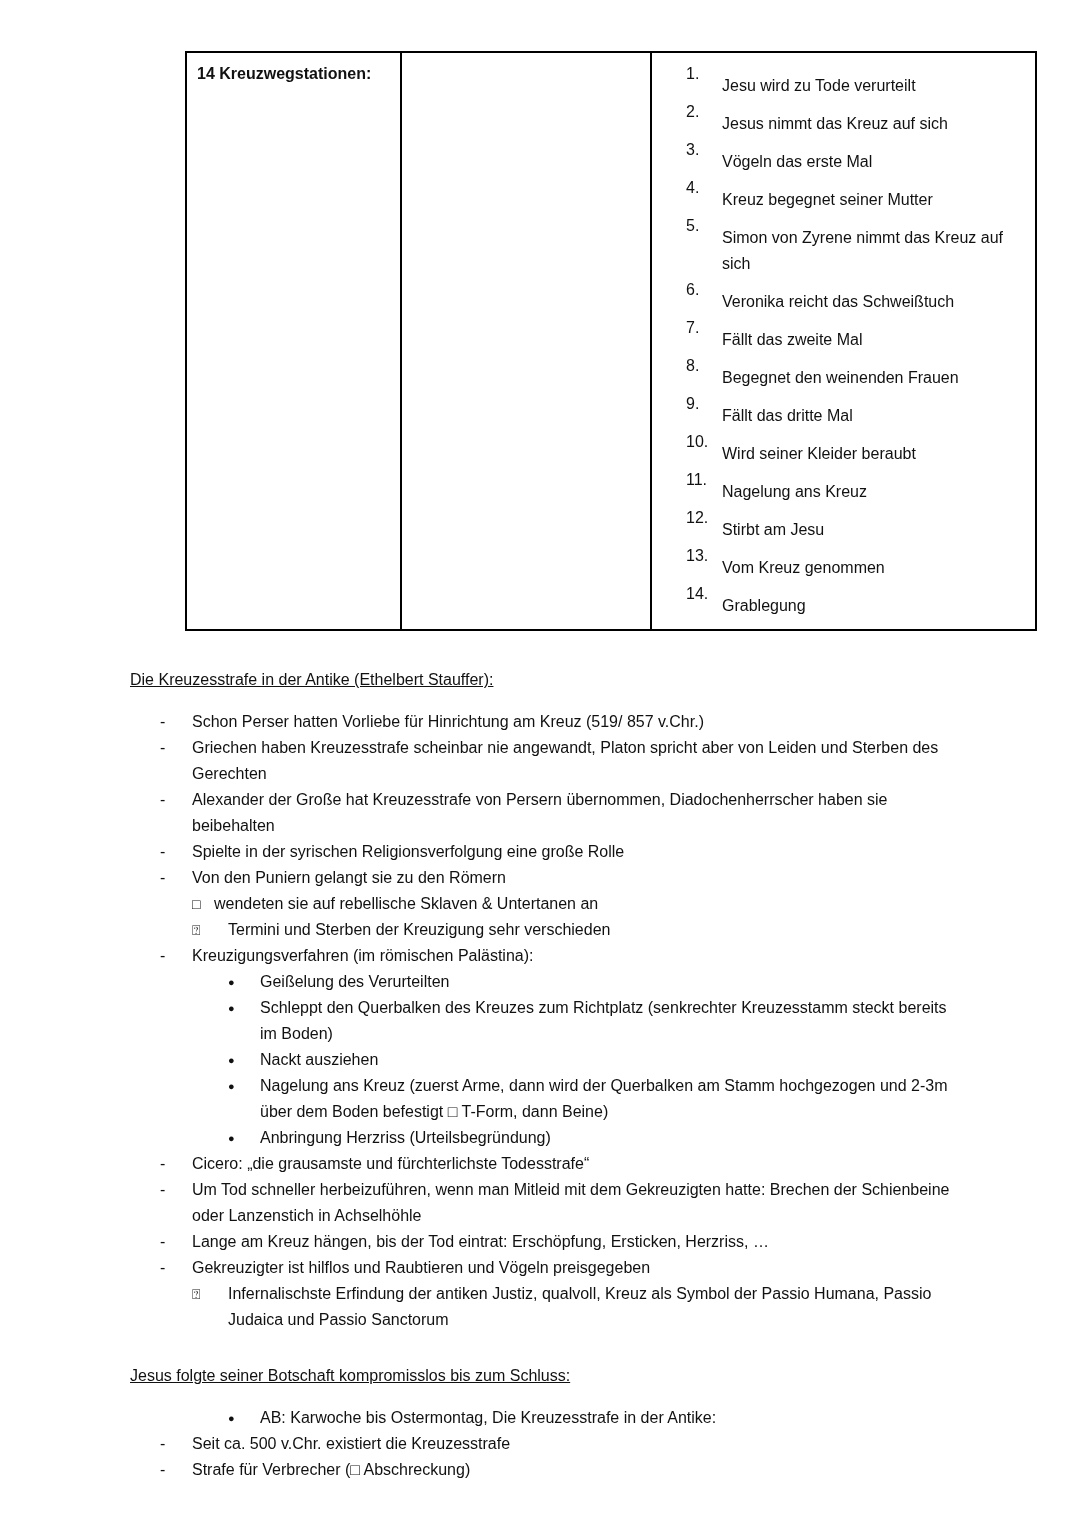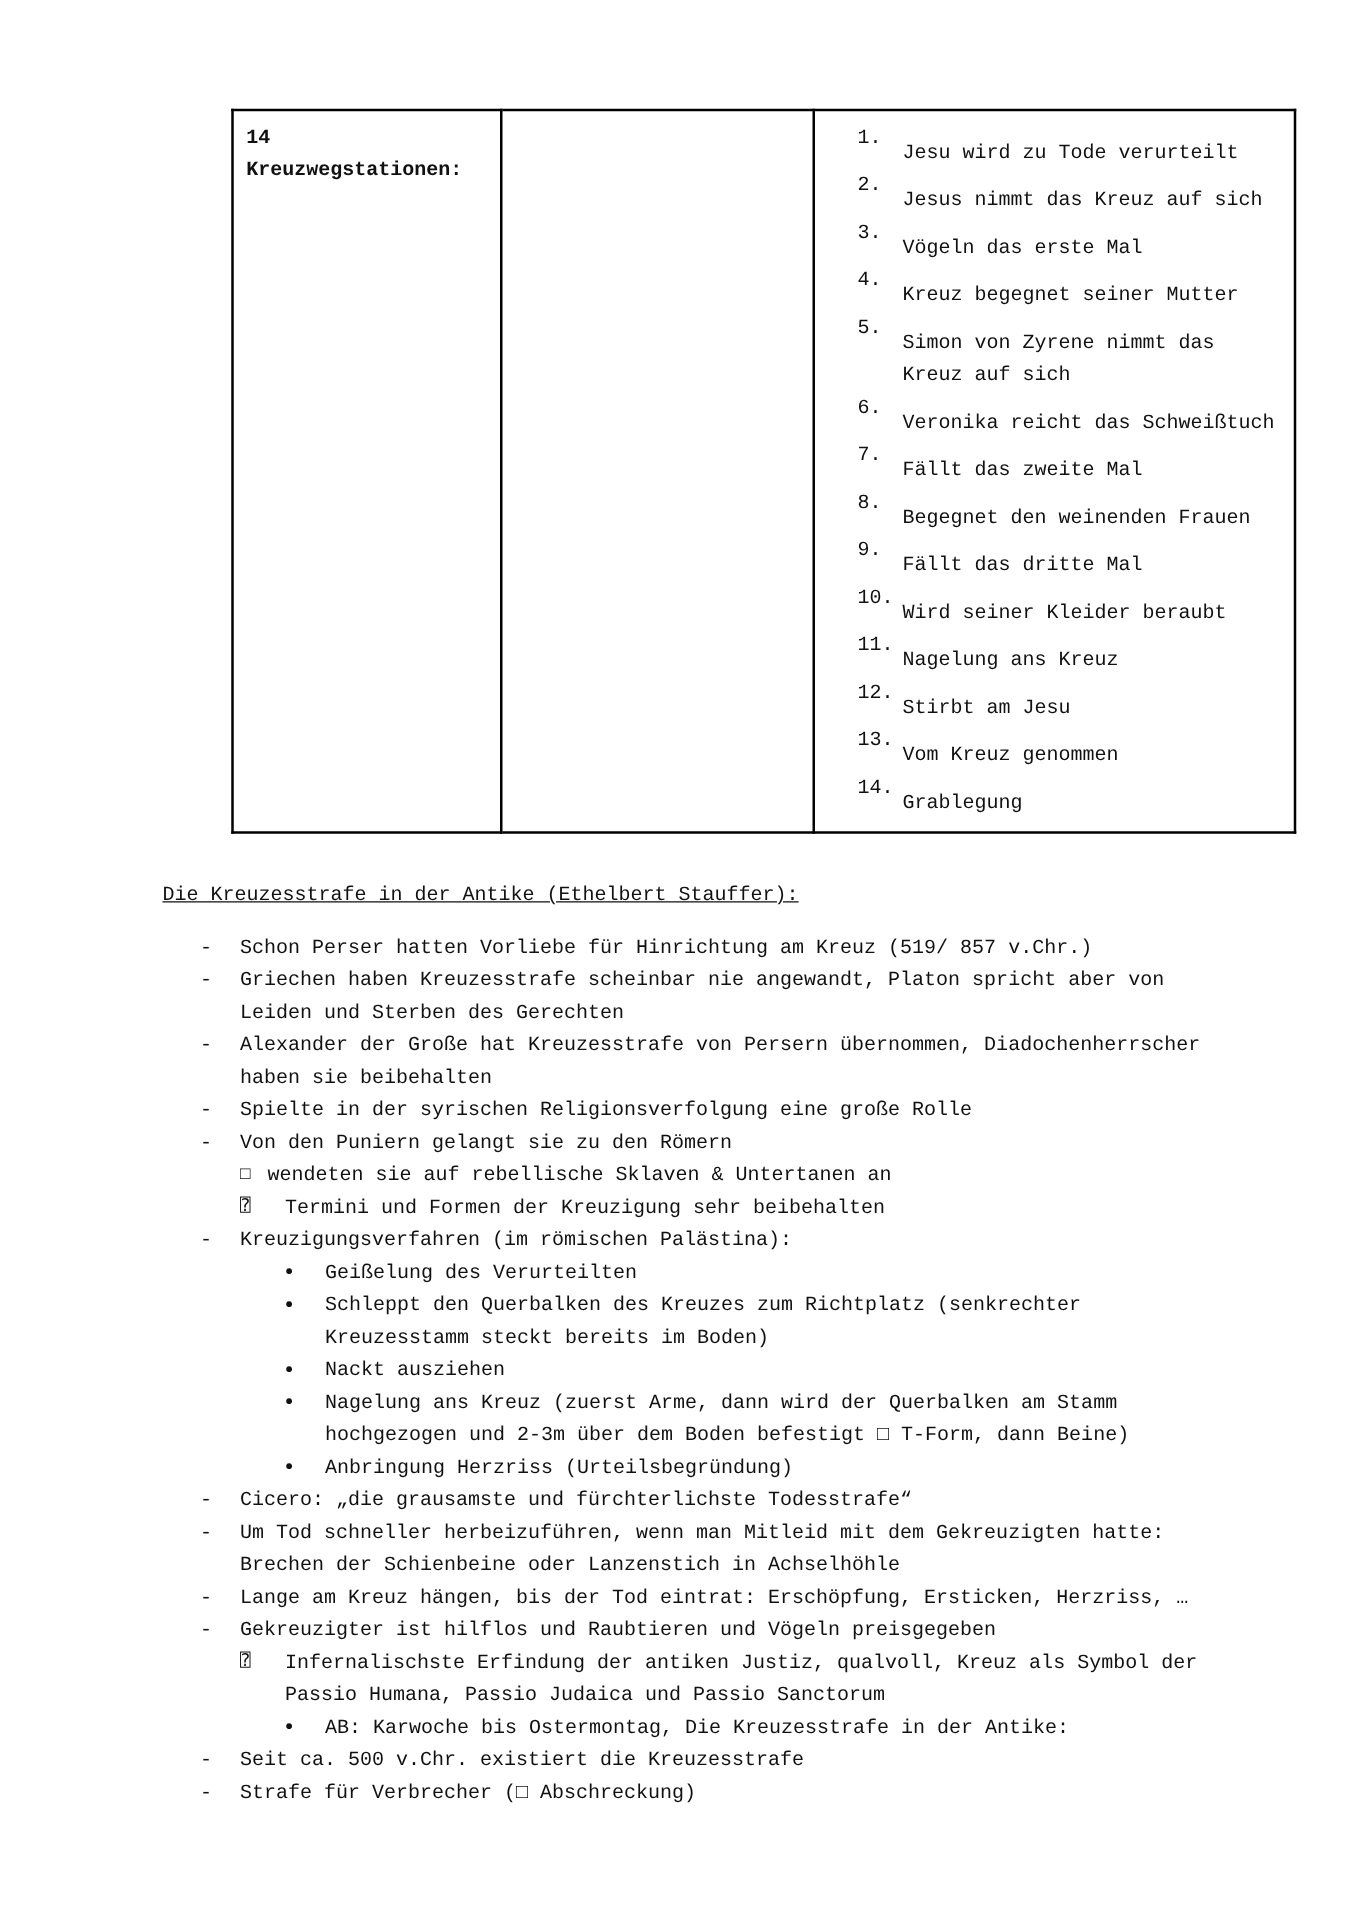--- a/index.html
+++ b/index.html
@@ -6,21 +6,21 @@
   html, body { background: #ffffff; }
   body {
     width: 1080px;
     height: 1525px;
     font-family: "Liberation Sans", sans-serif;
     font-size: 16px;
     line-height: 26px;
     color: #111111;
     overflow: hidden;
   }
-  .page { padding: 87px 0 0 130px; font-family: Liberation Mono, monospace; }
+  .page { padding: 51px 0 0 130px; }
 
   
   table.stations {
     border-collapse: collapse;
     margin-left: 55px;
     width: 850px;
     table-layout: fixed;
   }
   table.stations td {
     border: 2px solid #000000;
@@ -156,21 +156,21 @@
       <div class="li level1 m-dash">
         <span class="marker">-</span>
         <span class="txt">Von den Puniern gelangt sie zu den Römern</span>
       </div>
       <div class="li level2 m-square">
         <span class="marker">□</span>
         <span class="txt">wendeten sie auf rebellische Sklaven &amp; Untertanen an</span>
       </div>
       <div class="li level2 m-qbox">
         <span class="marker">⍰</span>
-        <span class="txt">Termini und Formen der Kreuzigung sehr beibehalten</span>
+        <span class="txt">Termini und Sterben der Kreuzigung sehr verschieden</span>
       </div>
       <div class="li level1 m-dash">
         <span class="marker">-</span>
         <span class="txt">Kreuzigungsverfahren (im römischen Palästina):</span>
       </div>
       <div class="li level3 m-bullet">
         <span class="marker">●</span>
         <span class="txt">Geißelung des Verurteilten</span>
       </div>
       <div class="li level3 m-bullet">
@@ -204,20 +204,21 @@
       <div class="li level1 m-dash">
         <span class="marker">-</span>
         <span class="txt">Gekreuzigter ist hilflos und Raubtieren und Vögeln preisgegeben</span>
       </div>
       <div class="li level2 m-qbox">
         <span class="marker">⍰</span>
         <span class="txt">Infernalischste Erfindung der antiken Justiz, qualvoll, Kreuz als Symbol der Passio Humana, Passio Judaica und Passio Sanctorum</span>
       </div>
     </div>
 
+  <h2 id="sec2-heading">Jesus folgte seiner Botschaft kompromisslos bis zum Schluss:</h2>
   <div id="sec2-list" class="list">
       <div class="li level3 m-bullet">
         <span class="marker">●</span>
         <span class="txt">AB: Karwoche bis Ostermontag, Die Kreuzesstrafe in der Antike:</span>
       </div>
       <div class="li level1 m-dash">
         <span class="marker">-</span>
         <span class="txt">Seit ca. 500 v.Chr. existiert die Kreuzesstrafe</span>
       </div>
       <div class="li level1 m-dash">

